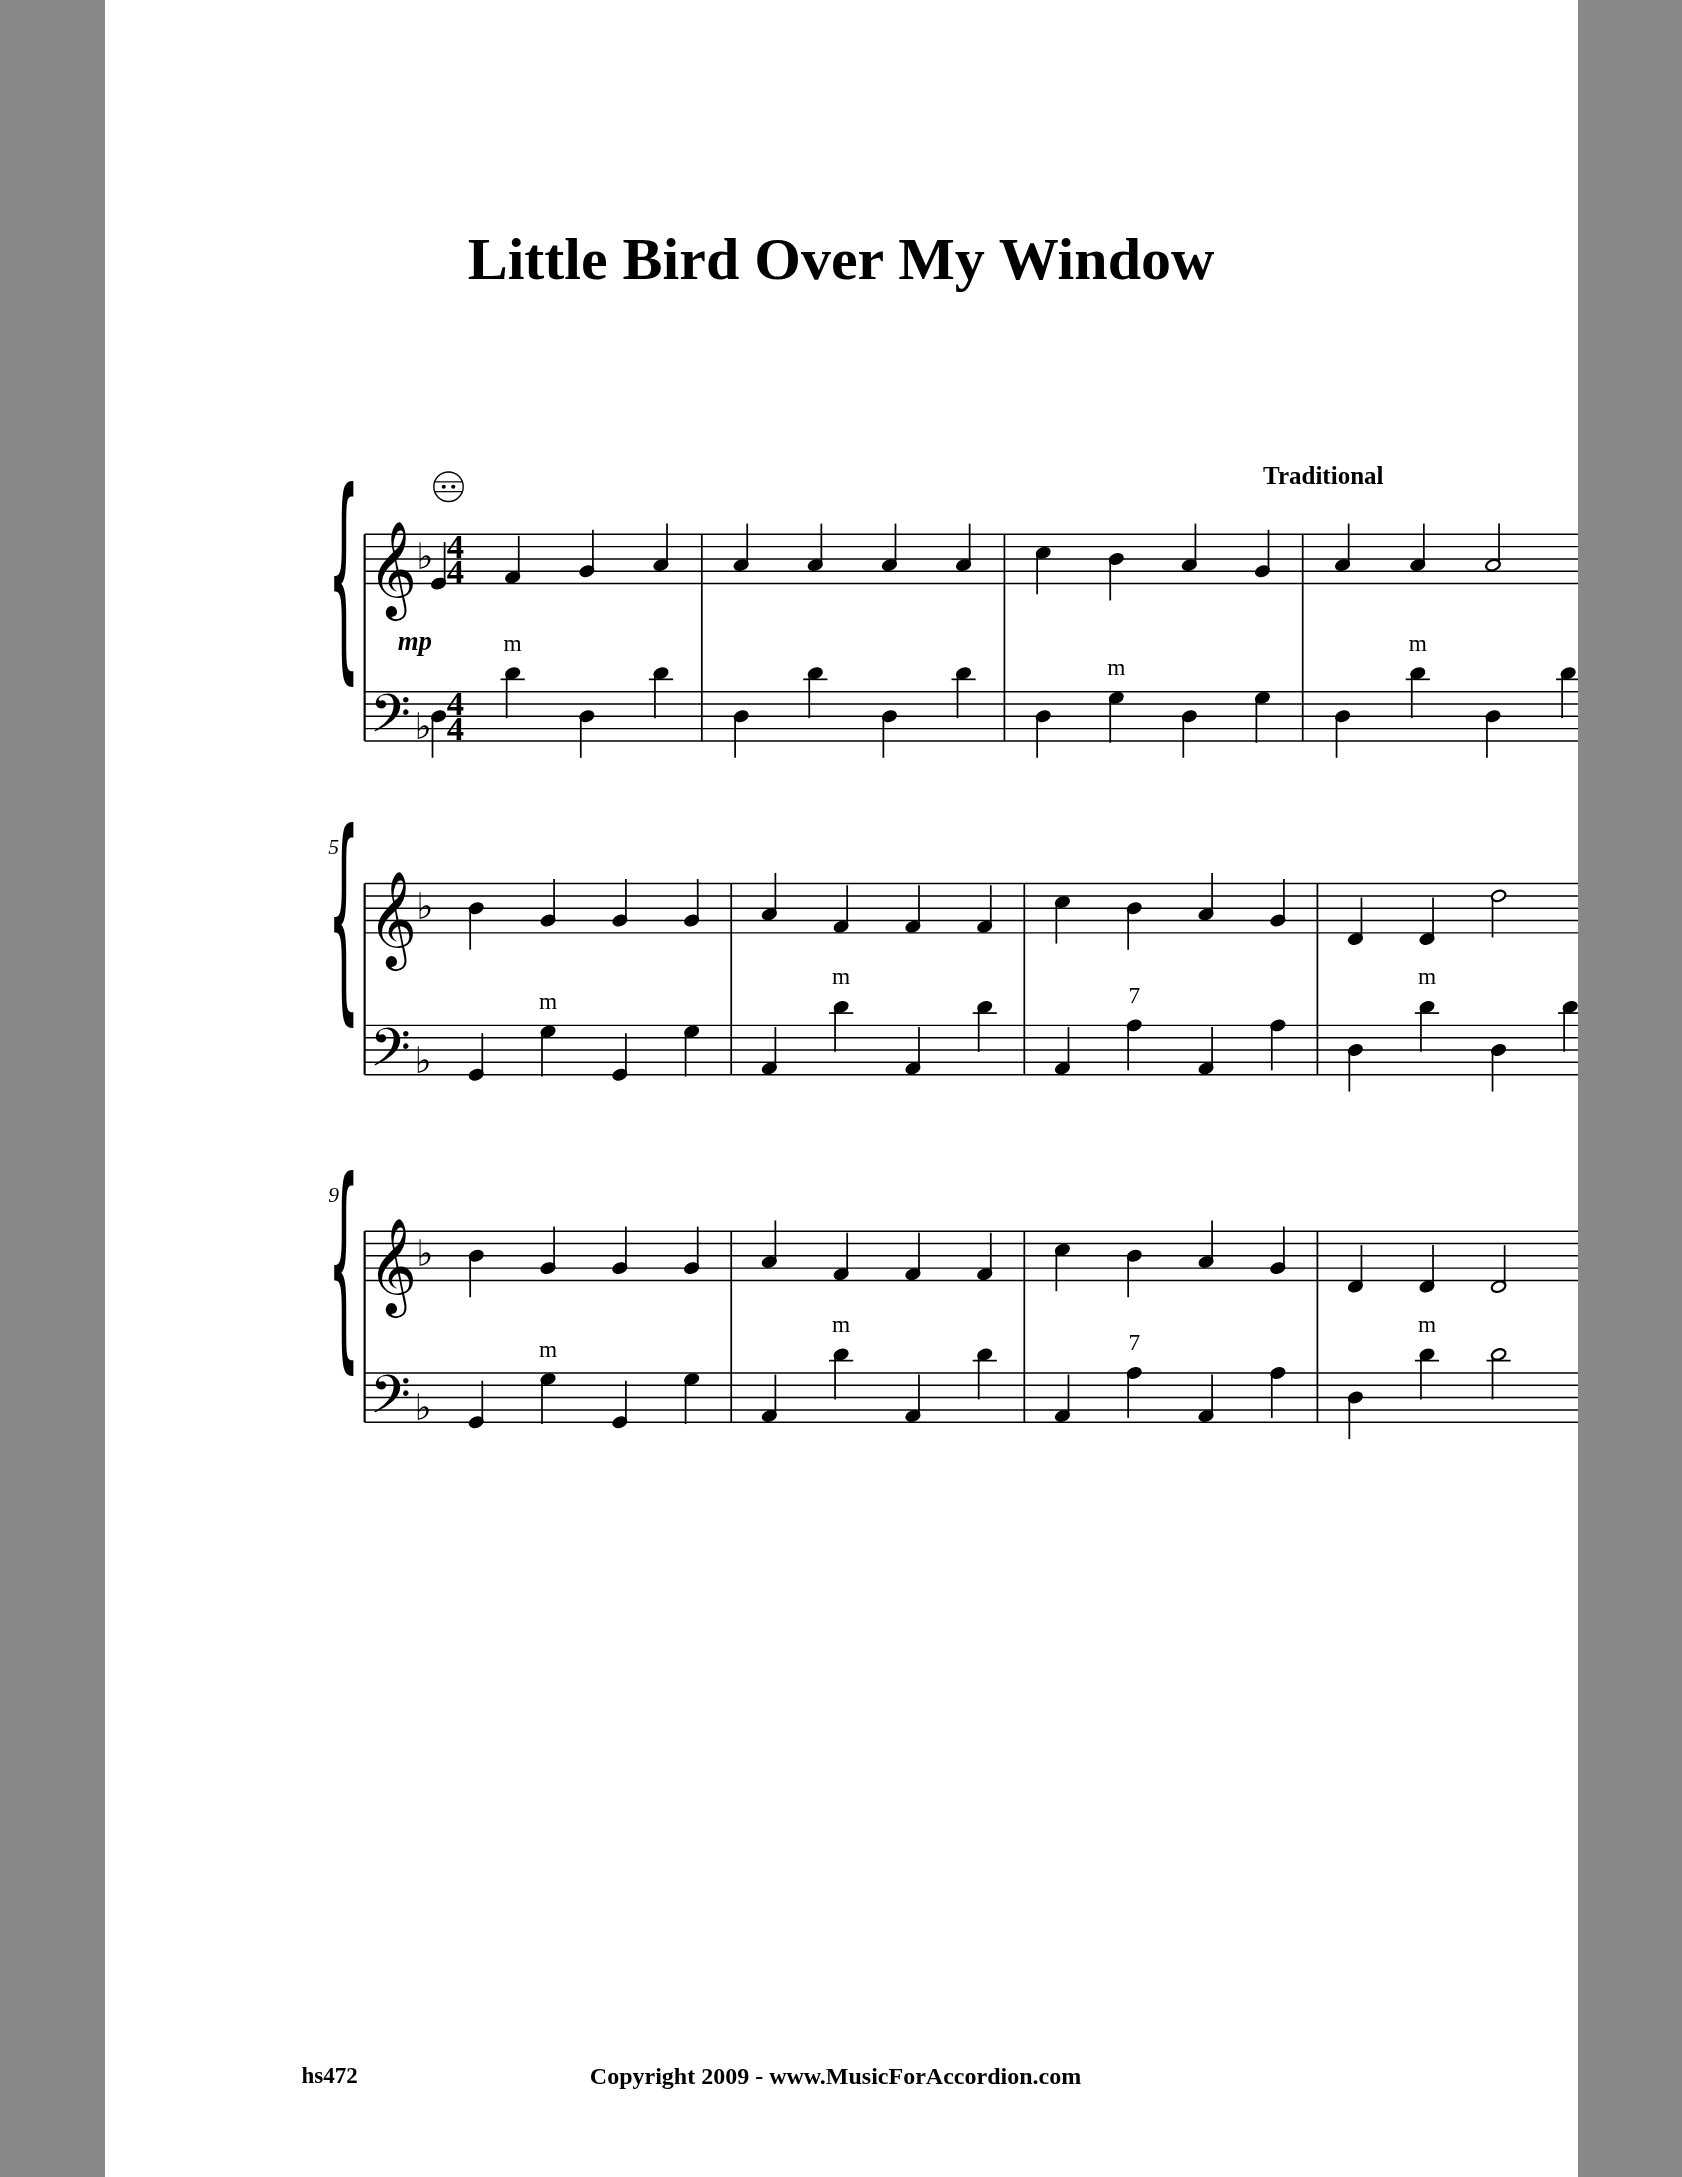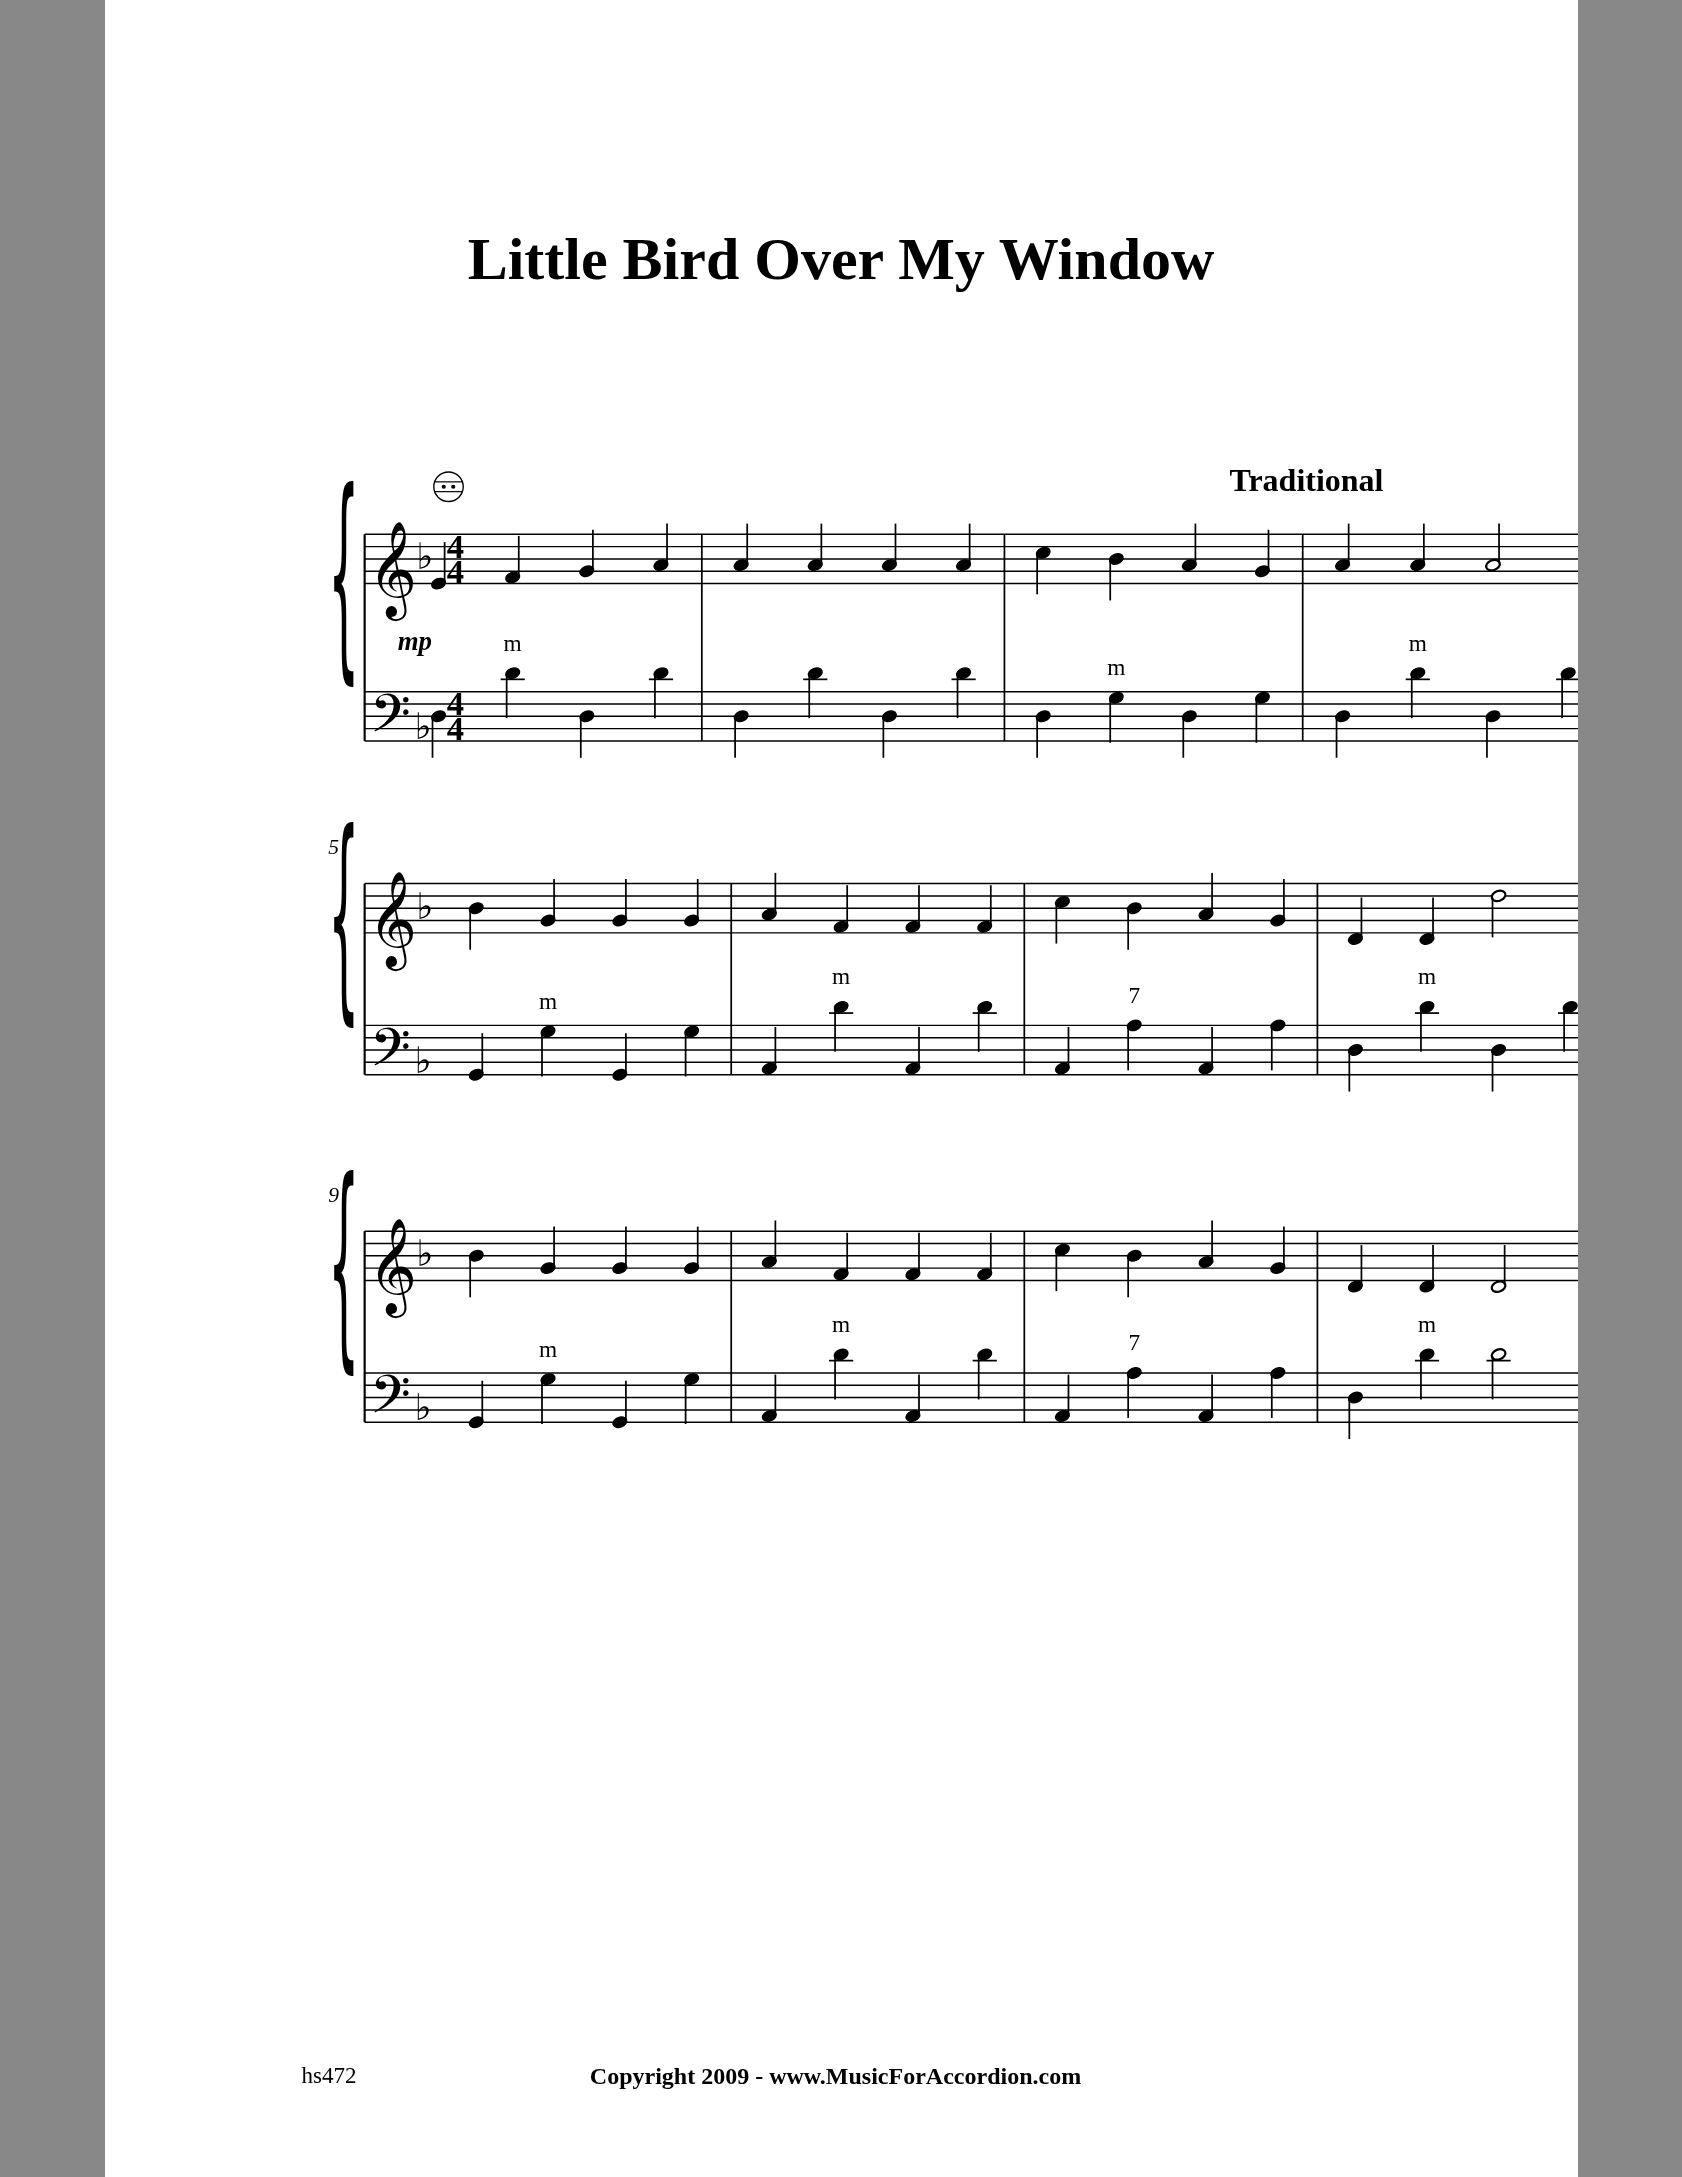--- a/index.html
+++ b/index.html
@@ -1,21 +1,21 @@
 <!DOCTYPE html>
 <html style="font-size:14px"><head>
 <meta charset="utf-8">
 <style>
   html,body{margin:0;padding:0;background:#888;}
   .page{position:relative;width:1473px;height:2177px;background:#ffffff;margin:0 auto;overflow:hidden;
         font-family:"Liberation Serif",serif;color:#000;}
   .title{position:absolute;left:0;right:0;top:225px;text-align:center;font-size:60px;font-weight:bold;letter-spacing:0px;}
   .subtitle{position:absolute;left:0;right:0;top:304px;text-align:center;font-size:27px;font-weight:bold;}
-  .attribution{position:absolute;right:194px;top:462px;font-size:32px;font-weight:bold;}
-  .footer-catalog{position:absolute;left:197px;top:2063px;font-size:23px;font-weight:normal;}
+  .attribution{position:absolute;right:194px;top:462px;font-size:25px;font-weight:bold;}
+  .footer-catalog{position:absolute;left:197px;top:2063px;font-size:23px;font-weight:bold;}
   .footer-copy{position:absolute;left:0;right:11px;top:2063px;text-align:center;font-size:24px;font-weight:bold;}
   svg{position:absolute;left:0;top:0;}
   .mus{font-family:"DejaVu Sans",sans-serif;}
 </style>
 </head>
 <body>
 
 <div class="page">
   <div class="title">Little Bird Over My Window</div>
   <div class="attribution">Traditional</div>

